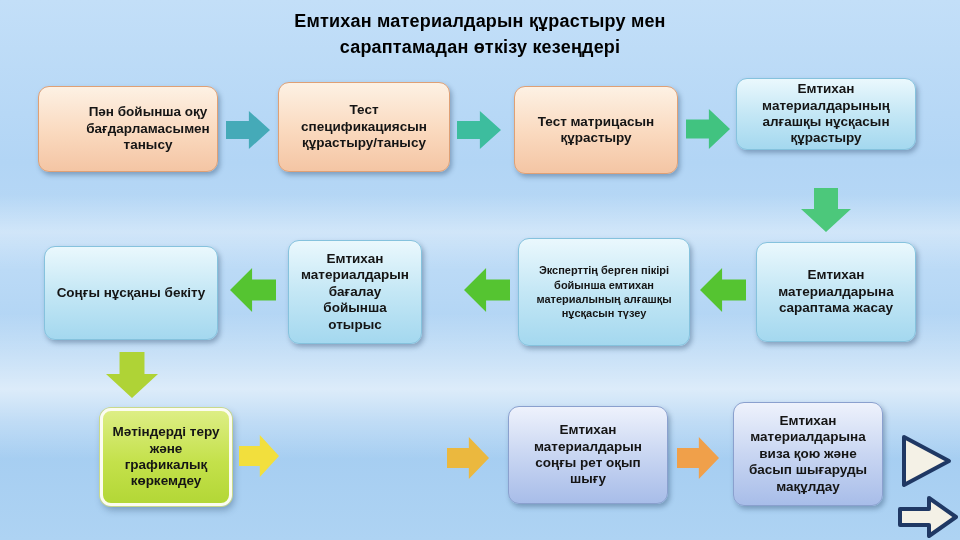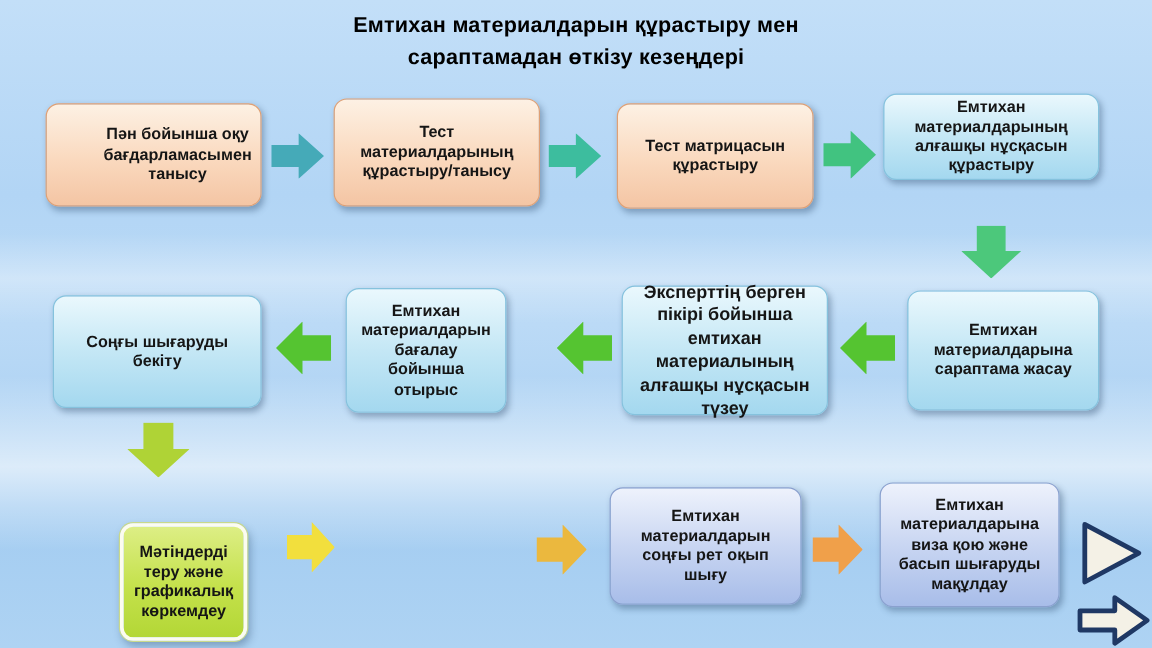--- a/index.html
+++ b/index.html
@@ -31,21 +31,21 @@
   }
   .lavender{
     background:linear-gradient(180deg,#EEF2FC 0%,#C9D6F2 50%,#A8BDE9 100%);
     border:1px solid #8AA0CE;
   }
   .lime{
     background:linear-gradient(180deg,#DDEE85 0%,#C4E14B 55%,#B3D736 100%);
     border:3px solid #FCFCF0;
     box-shadow:0 0 0 1px #C9D98B, 2px 4px 7px rgba(25,55,90,.35);
   }
-  .small-text{font-size:15px;line-height:1.3;}
+  .small-text{font-size:11px;line-height:1.3;}
   .arrow{position:absolute;}
   .arrow-right{clip-path:polygon(0% 26%,52% 26%,52% 0%,100% 50%,52% 100%,52% 74%,0% 74%);}
   .arrow-left{clip-path:polygon(100% 26%,48% 26%,48% 0%,0% 50%,48% 100%,48% 74%,100% 74%);}
   .arrow-down{clip-path:polygon(26% 0%,74% 0%,74% 48%,100% 48%,50% 100%,0% 48%,26% 48%);}
   .c-teal{background:#45AAB8;}
   .c-tealgreen{background:#3DBD9E;}
   .c-green{background:#41C380;}
   .c-downgreen{background:#4CC87B;}
   .c-brightgreen{background:#55C431;}
   .c-limegreen{background:#AFD336;}
@@ -59,39 +59,39 @@
 
 <div class="slide">
 
   <div class="title">
     <div>Емтихан материалдарын құрастыру мен</div>
     <div>сараптамадан өткізу кезеңдері</div>
   </div>
 
   <div class="box peach" style="left:38px;top:86px;width:180px;height:86px;padding-left:48px;">Пән бойынша оқу бағдарламасымен танысу</div>
   <div class="arrow arrow-right c-teal" style="left:226px;top:111px;width:44px;height:38px;"></div>
-  <div class="box peach" style="left:278px;top:82px;width:172px;height:90px;">Тест материалдарының құрастыру/танысу</div>
+  <div class="box peach" style="left:278px;top:82px;width:172px;height:90px;">Тест спецификациясын құрастыру/танысу</div>
   <div class="arrow arrow-right c-tealgreen" style="left:457px;top:111px;width:44px;height:38px;"></div>
   <div class="box peach" style="left:514px;top:86px;width:164px;height:88px;">Тест матрицасын құрастыру</div>
   <div class="arrow arrow-right c-green" style="left:686px;top:109px;width:44px;height:40px;"></div>
   <div class="box blue" style="left:736px;top:78px;width:180px;height:72px;">Емтихан материалдарының алғашқы нұсқасын құрастыру</div>
 
   <div class="arrow arrow-down c-downgreen" style="left:801px;top:188px;width:50px;height:44px;"></div>
 
-  <div class="box blue" style="left:44px;top:246px;width:174px;height:94px;">Соңғы шығаруды бекіту</div>
+  <div class="box blue" style="left:44px;top:246px;width:174px;height:94px;">Соңғы нұсқаны бекіту</div>
   <div class="arrow arrow-left c-brightgreen" style="left:230px;top:268px;width:46px;height:44px;"></div>
   <div class="box blue" style="left:288px;top:240px;width:134px;height:104px;">Емтихан материалдарын бағалау бойынша отырыс</div>
   <div class="arrow arrow-left c-brightgreen" style="left:464px;top:268px;width:46px;height:44px;"></div>
   <div class="box blue small-text" style="left:518px;top:238px;width:172px;height:108px;">Эксперттің берген пікірі бойынша емтихан материалының алғашқы нұсқасын түзеу</div>
   <div class="arrow arrow-left c-brightgreen" style="left:700px;top:268px;width:46px;height:44px;"></div>
   <div class="box blue" style="left:756px;top:242px;width:160px;height:100px;">Емтихан материалдарына сараптама жасау</div>
 
   <div class="arrow arrow-down c-limegreen" style="left:106px;top:352px;width:52px;height:46px;"></div>
 
-  <div class="box lime" style="left:100px;top:408px;width:106px;height:98px;margin-top:28px;">Мәтіндерді теру және графикалық көркемдеу</div>
+  <div class="box lime" style="left:100px;top:408px;width:132px;height:98px;">Мәтіндерді теру және графикалық көркемдеу</div>
   <div class="arrow arrow-right c-yellow" style="left:239px;top:435px;width:40px;height:42px;"></div>
   <div class="arrow arrow-right c-gold" style="left:447px;top:437px;width:42px;height:42px;"></div>
   <div class="box lavender" style="left:508px;top:406px;width:160px;height:98px;">Емтихан материалдарын соңғы рет оқып шығу</div>
   <div class="arrow arrow-right c-orange" style="left:677px;top:437px;width:42px;height:42px;"></div>
   <div class="box lavender" style="left:733px;top:402px;width:150px;height:104px;">Емтихан материалдарына виза қою және басып шығаруды мақұлдау</div>
 
   <div class="nav" style="left:898px;top:432px;width:56px;height:58px;">
     <svg width="56" height="58" viewBox="0 0 56 58">
       <polygon points="6,5 51,29 6,53" fill="#F4F1E6" stroke="#1F3864" stroke-width="4" stroke-linejoin="round"></polygon>
     </svg>

